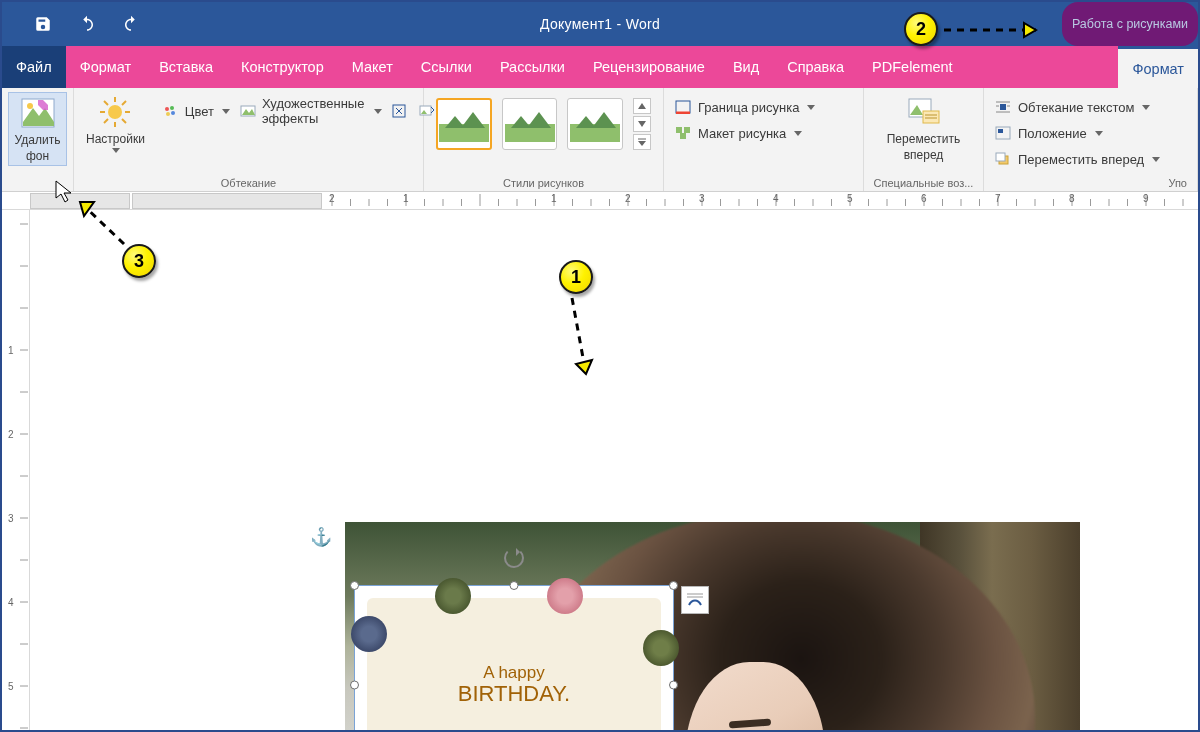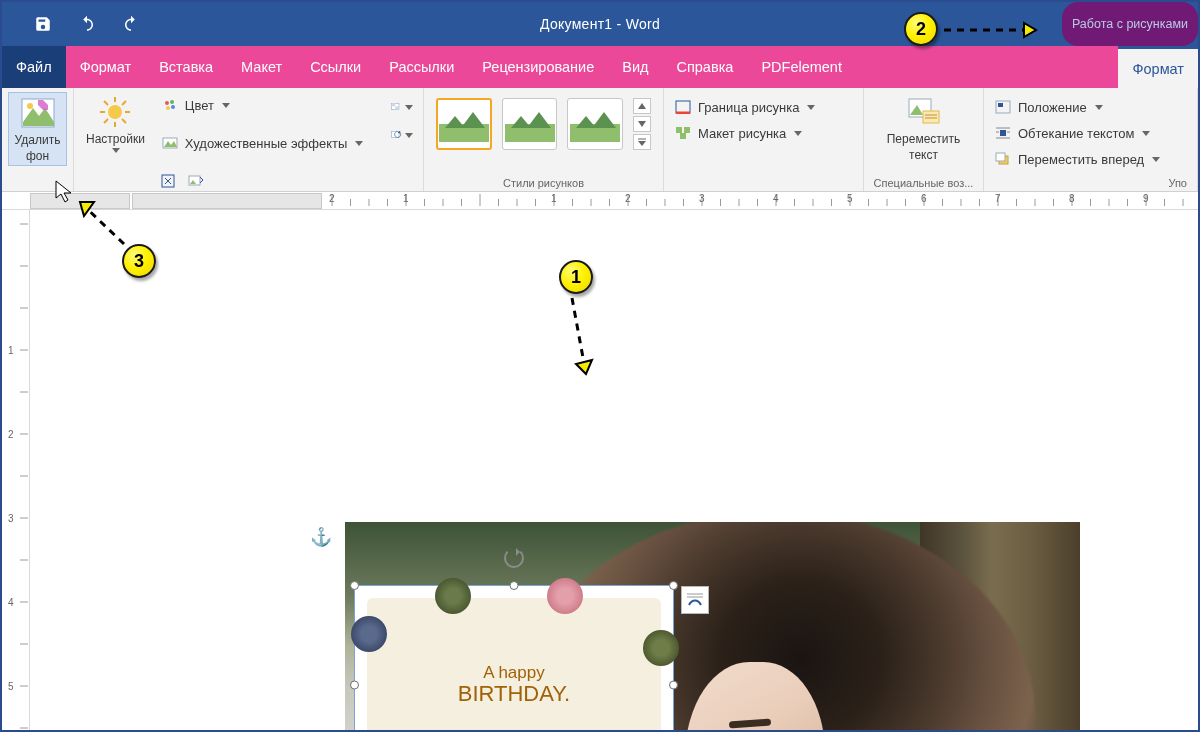--- a/index.html
+++ b/index.html
@@ -101,20 +101,21 @@
     </div>
   </div>
   <div class="app-title">Документ1  -  Word</div>
   <div class="context-tab">Работа с рисунками</div>
 </div>
 
 <div class="menubar">
   <div class="tab file">Файл</div>
   <div class="tab">Формат</div>
   <div class="tab">Вставка</div>
+  <div class="tab">Конструктор</div>
   <div class="tab">Макет</div>
   <div class="tab">Ссылки</div>
   <div class="tab">Рассылки</div>
   <div class="tab">Рецензирование</div>
   <div class="tab">Вид</div>
   <div class="tab">Справка</div>
   <div class="tab">PDFelement</div>
   <div class="spacer"></div>
   <div class="tab active" style="border-top:3px solid #2b579a">Формат</div>
 </div>
@@ -151,21 +152,21 @@
                 <line x1="6" y1="6" x2="10" y2="10"></line>
                 <line x1="24" y1="24" x2="28" y2="28"></line>
                 <line x1="24" y1="10" x2="28" y2="6"></line>
                 <line x1="6" y1="28" x2="10" y2="24"></line>
               </g>
             </svg>
         </div>
         <span>Настройки</span>
         <div class="chev"></div>
       </div>
-      <div style="display:flex;flex-direction:column;gap:16px;padding-top:2px;">
+      <div style="display:flex;flex-direction:row;gap:2px;padding-top:2px;">
         <div class="txtbtn">
           <span class="ic">
               <svg width="16" height="16" viewBox="0 0 16 16">
                 <circle cx="5" cy="6" r="2" fill="#e55"></circle>
                 <circle cx="10" cy="5" r="2" fill="#5b5"></circle>
                 <circle cx="11" cy="10" r="2" fill="#58d"></circle>
                 <circle cx="6" cy="11" r="2" fill="#ec5"></circle>
               </svg>
             </span>
           <span>Цвет</span>
@@ -302,48 +303,48 @@
       <div class="ic">
           <svg width="34" height="30" viewBox="0 0 34 30">
             <rect x="2" y="2" width="22" height="18" fill="#fff" stroke="#9ab"></rect>
             <polygon points="3,18 10,8 16,18" fill="#8fbf6c"></polygon>
             <rect x="16" y="14" width="16" height="12" fill="#fbe8b5" stroke="#e0b94a"></rect>
             <line x1="18" y1="18" x2="30" y2="18" stroke="#bb9530"></line>
             <line x1="18" y1="21" x2="30" y2="21" stroke="#bb9530"></line>
           </svg>
         </div>
       <span>Переместить</span>
-      <span>текст</span>
+      <span>вперед</span>
     </div>
     <div class="glabel">Специальные воз...</div>
   </div>
 
   <div class="group" style="flex:1;">
     <div style="display:flex;flex-direction:column;gap:4px;padding-top:4px;">
-      <div class="txtbtn">
-          <span class="ic">
-            <svg width="16" height="14">
-              <rect x="1" y="1" width="14" height="12" fill="none" stroke="#9ab"></rect>
-              <rect x="3" y="3" width="5" height="4" fill="#2b579a"></rect>
-            </svg>
-          </span>
-          <span>Положение</span>
-          <div class="chev"></div>
-        </div>
       <div class="txtbtn">
           <span class="ic">
             <svg width="16" height="14">
               <rect x="5" y="4" width="6" height="6" fill="#2b579a"></rect>
               <line x1="1" y1="2" x2="15" y2="2" stroke="#888"></line>
               <line x1="1" y1="12" x2="15" y2="12" stroke="#888"></line>
               <line x1="1" y1="6" x2="4" y2="6" stroke="#888"></line>
               <line x1="12" y1="6" x2="15" y2="6" stroke="#888"></line>
             </svg>
           </span>
           <span>Обтекание текстом</span>
+          <div class="chev"></div>
+        </div>
+      <div class="txtbtn">
+          <span class="ic">
+            <svg width="16" height="14">
+              <rect x="1" y="1" width="14" height="12" fill="none" stroke="#9ab"></rect>
+              <rect x="3" y="3" width="5" height="4" fill="#2b579a"></rect>
+            </svg>
+          </span>
+          <span>Положение</span>
           <div class="chev"></div>
         </div>
       <div class="txtbtn">
           <span class="ic">
             <svg width="16" height="14">
               <rect x="4" y="4" width="9" height="8" fill="#f2c96b" stroke="#caa23a"></rect>
               <rect x="1" y="1" width="9" height="8" fill="#fff" stroke="#9ab"></rect>
             </svg>
           </span>
           <span>Переместить вперед</span>

